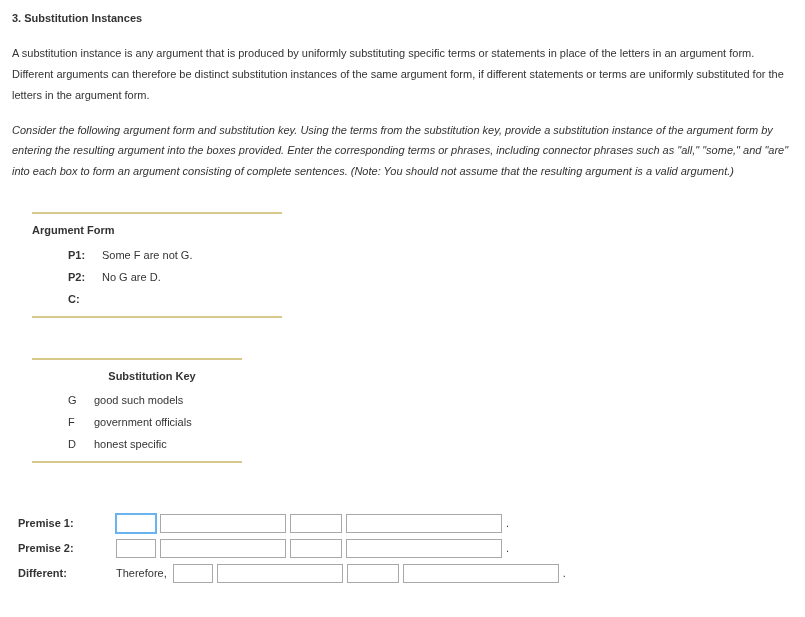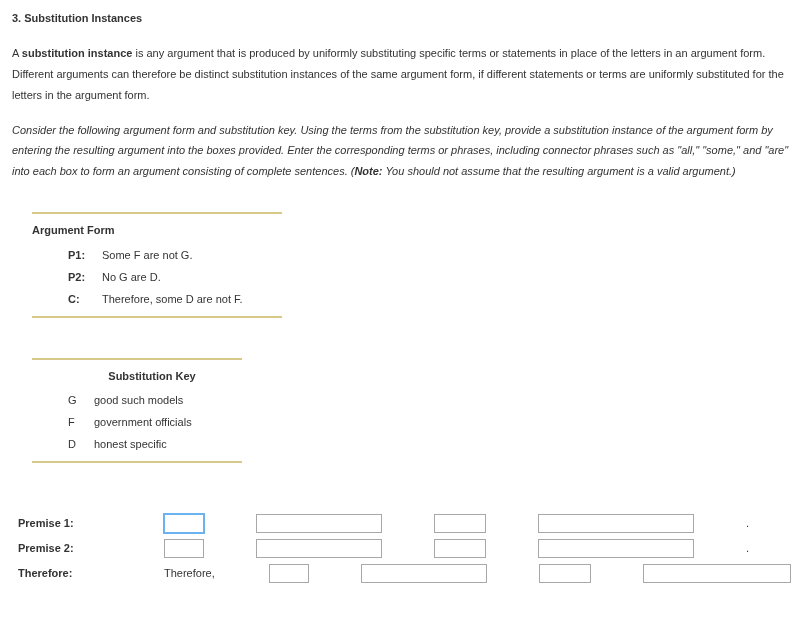--- a/index.html
+++ b/index.html
@@ -13,21 +13,21 @@
     box-sizing: border-box;
   }
   .section-title {
     font-weight: bold;
     color: #333;
     margin-bottom: 14px;
   }
   .para {
     margin-bottom: 14px;
   }
-  .bold { font-weight: bold; }
+  .bold { font-weight: normal; }
   .italic { font-style: italic; }
   .table-block {
     margin-left: 20px;
     margin-top: 30px;
     margin-bottom: 10px;
     width: 250px;
   }
   .hr-line {
     height: 2px;
     background: #d6c98a;
@@ -55,21 +55,20 @@
   }
   .subkey .lbl { font-weight: normal; width: 20px; }
   .answer-area {
     margin-top: 50px;
     margin-left: 6px;
   }
   .ans-row {
     display: flex;
     align-items: center;
     margin-bottom: 4px;
-    gap: 48px;
   }
   .ans-label {
     font-weight: bold;
     width: 98px;
     flex-shrink: 0;
   }
   .therefore {
     font-weight: normal;
     padding-right: 6px;
   }
@@ -112,21 +111,20 @@
   <div class="row">
     <div class="lbl">P1:</div>
     <div class="txt">Some F are not G.</div>
   </div>
   <div class="row">
     <div class="lbl">P2:</div>
     <div class="txt">No G are D.</div>
   </div>
   <div class="row" style="padding-bottom:6px;">
     <div class="lbl">C:</div>
-    <div class="txt">Therefore, some D are not F.</div>
   </div>
   <div class="hr-line"></div>
 </div>
 
 <div class="table-block subkey" style="width:210px; margin-top:40px;">
   <div class="hr-line"></div>
   <div class="table-title" style="text-align:center; padding-left:30px;">Substitution Key</div>
   <div class="row">
     <div class="lbl">G</div>
     <div class="txt">good such models</div>
@@ -156,21 +154,21 @@
   <div class="ans-row">
     <div class="ans-label">Premise 2:</div>
     <input class="blank w-xs" type="text" style="">
     <input class="blank w-sm" type="text" style="">
     <input class="blank w-md" type="text" style="">
     <input class="blank w-lg" type="text" style="">
     <span class="period">.</span>
   </div>
 
   <div class="ans-row">
-    <div class="ans-label">Therefore:</div>
+    <div class="ans-label">Different:</div>
     <span class="therefore">Therefore,</span>
     <input class="blank w-xs" type="text" style="">
     <input class="blank w-sm" type="text" style="">
     <input class="blank w-md" type="text" style="">
     <input class="blank w-lg" type="text" style="">
     <span class="period">.</span>
   </div>
 
 </div>
 

